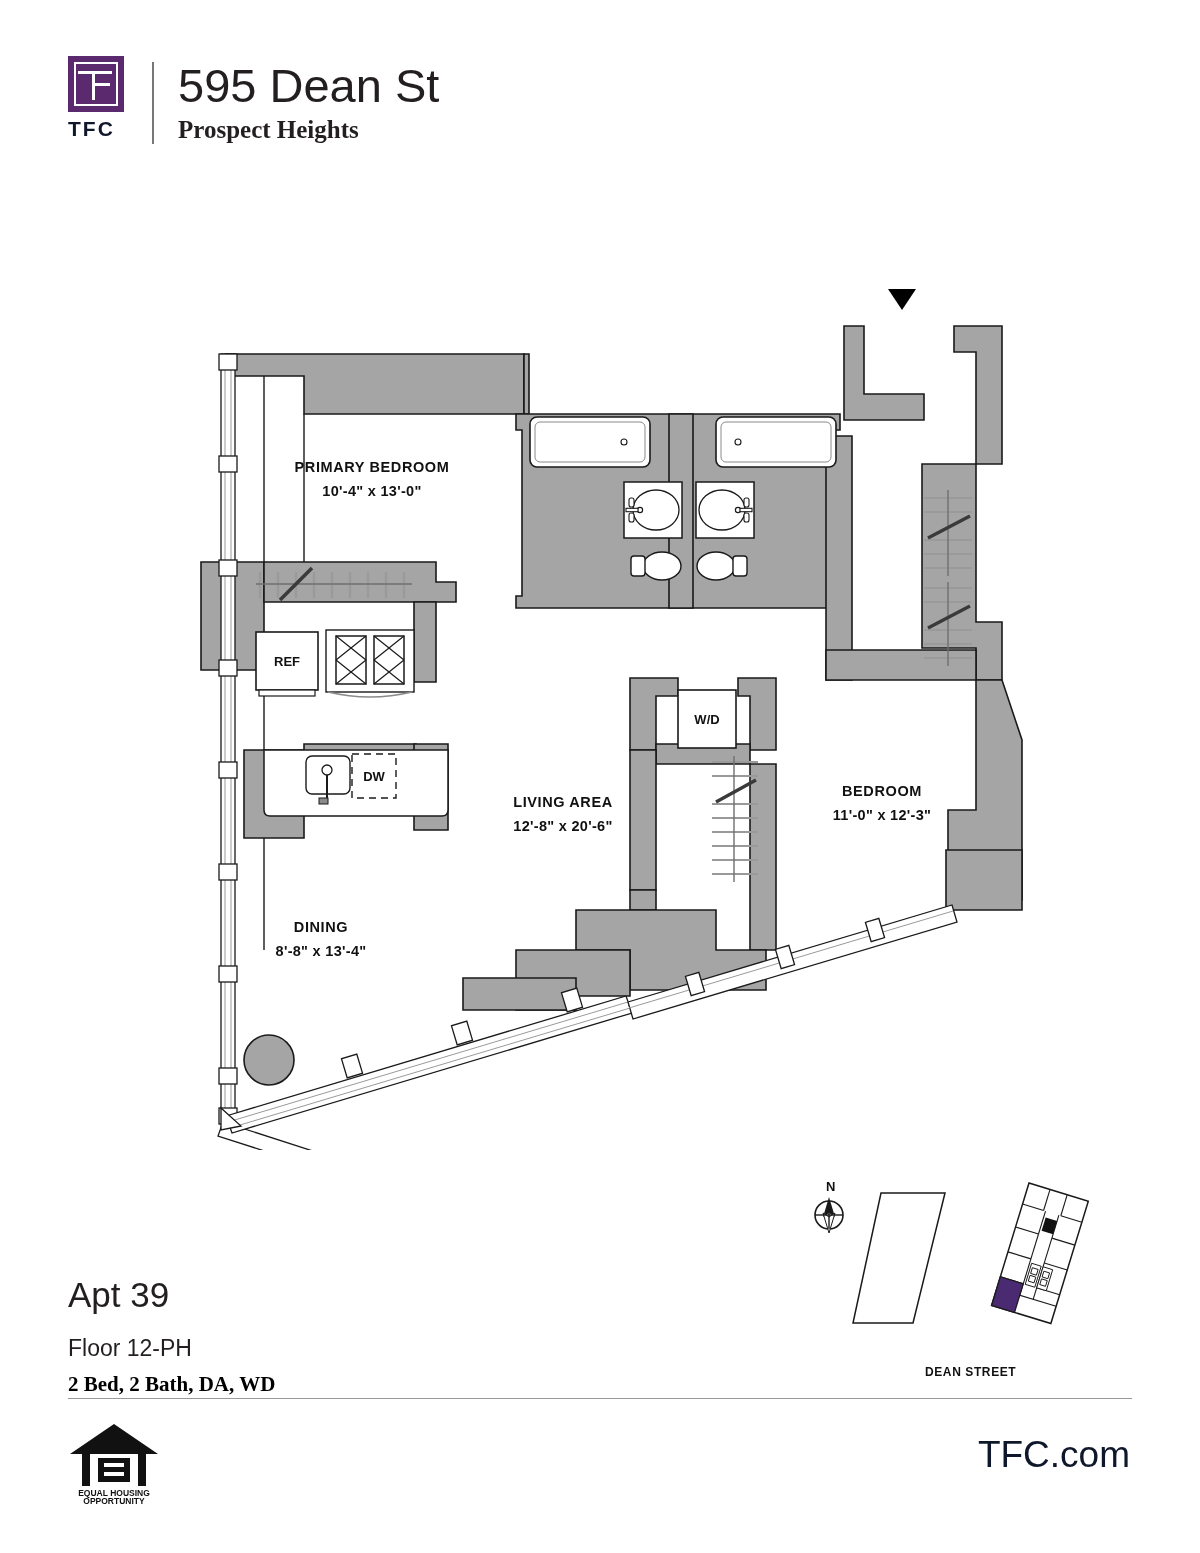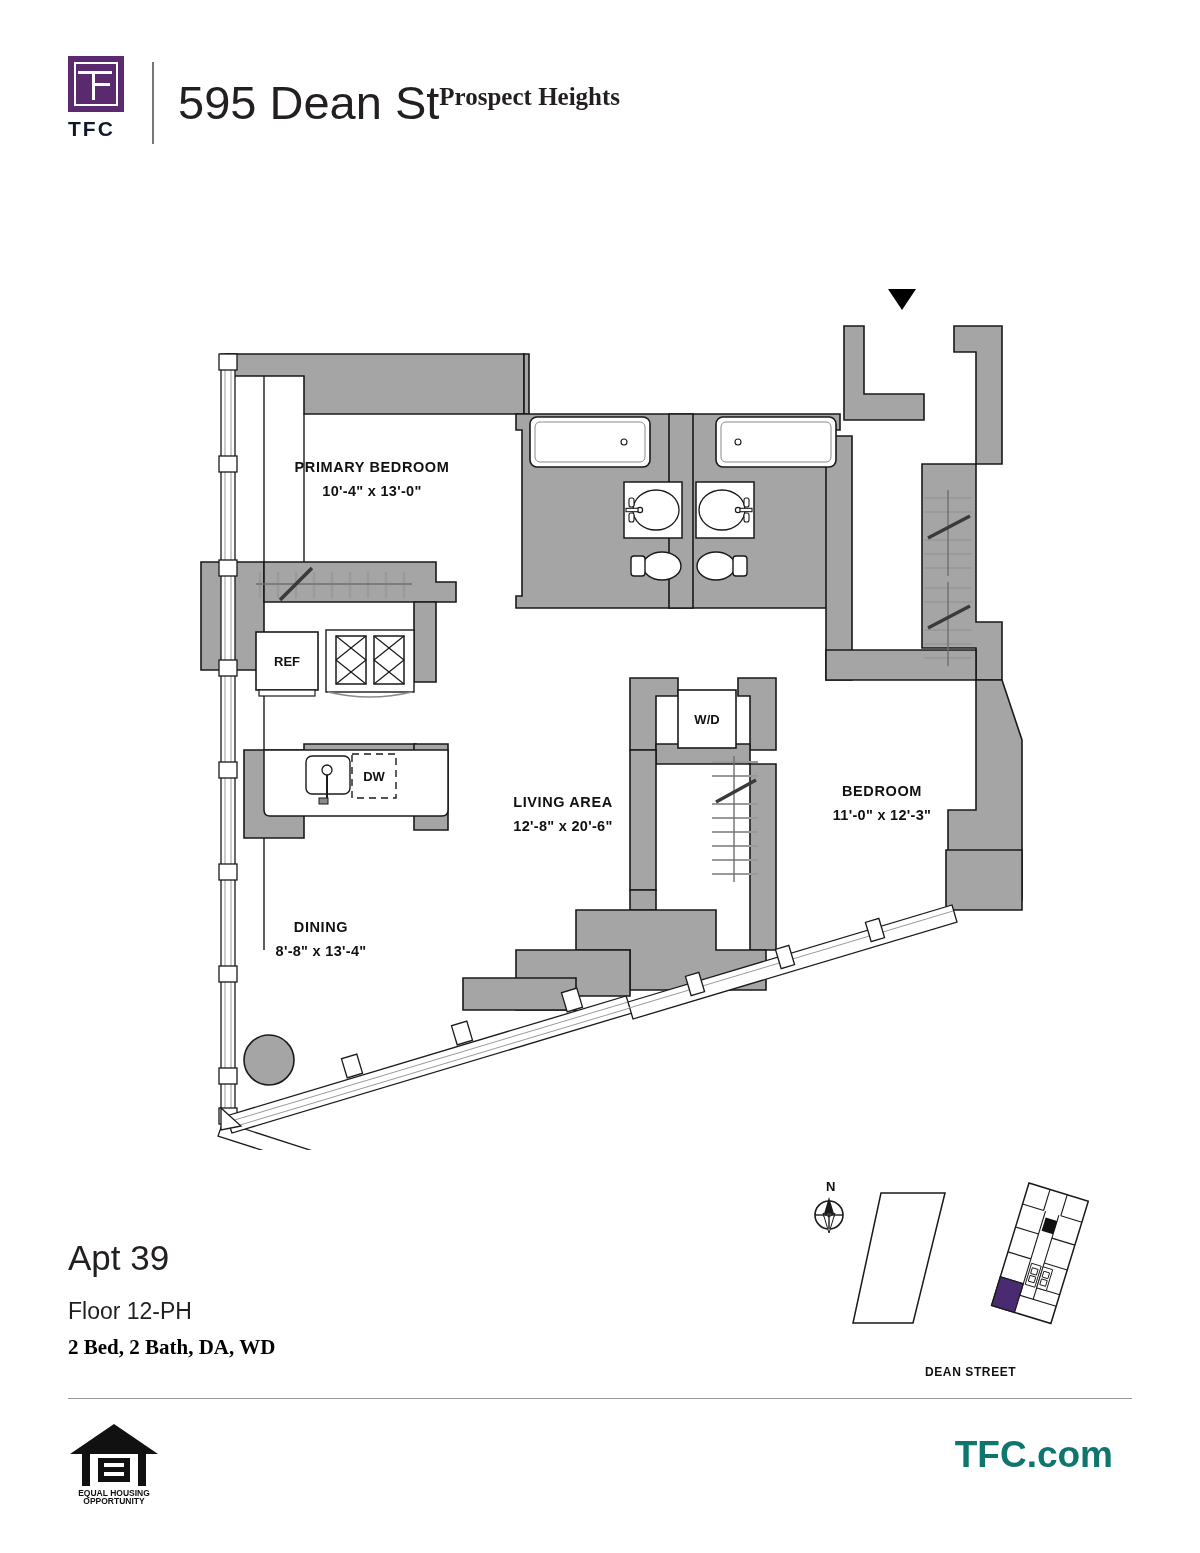--- a/index.html
+++ b/index.html
@@ -30,62 +30,62 @@
     content:"";position:absolute;left:16px;top:7px;width:3px;height:29px;background:#ffffff;
   }
   .logo-f{
     position:absolute;left:19px;top:19px;width:15px;height:3px;background:#ffffff;
   }
   .logo-tfc{
     font-size:21px;font-weight:bold;color:#0f172a;letter-spacing:2px;
     margin-top:6px;line-height:1;font-family:"Liberation Sans",sans-serif;
   }
   .logo-divider{width:2px;height:82px;background:#777;margin:0 24px 0 26px;}
-  .title-block{display:flex;flex-direction:row;justify-content:flex-end;}
+  .title-block{display:flex;flex-direction:column;justify-content:flex-end;}
   .bldg-title{
     font-size:47px;font-weight:300;letter-spacing:0px;line-height:1.05;color:#231f20;
     font-family:"Liberation Sans",sans-serif;
   }
   .bldg-sub{
     font-size:25px;font-weight:bold;line-height:1.2;margin-top:4px;color:#231f20;
     font-family:"Liberation Serif",serif;
   }
 
   
   .plan-wrap{position:absolute;left:16px;top:250px;width:1200px;height:900px;}
   svg.plan{display:block;}
   .rmlabel{font-family:"Liberation Sans",sans-serif;font-size:14.5px;font-weight:bold;fill:#111;letter-spacing:0.6px;}
   .rmdim{font-family:"Liberation Sans",sans-serif;font-size:14.5px;font-weight:bold;fill:#111;letter-spacing:0.3px;}
   .appl{font-family:"Liberation Sans",sans-serif;font-size:13px;font-weight:bold;fill:#111;}
 
   
   .unitinfo{position:absolute;left:68px;top:1238px;}
-  .apt{font-size:35px;font-weight:300;color:#231f20;line-height:1.12;font-family:"Liberation Sans",sans-serif;}
+  .apt{font-size:35px;font-weight:300;color:#231f20;line-height:1.12;font-family:"Liberation Sans",sans-serif;margin-top:37px;}
   .floor{font-size:23px;font-weight:300;color:#231f20;line-height:1.3;margin-top:20px;font-family:"Liberation Sans",sans-serif;}
   .beds{font-size:21px;font-weight:bold;color:#000000;margin-top:8px;font-family:"Liberation Serif",serif;}
 
   
   .keymap{position:absolute;left:795px;top:1175px;width:350px;height:210px;}
   .street{
     position:absolute;left:925px;top:1365px;
     font-size:12px;font-weight:bold;letter-spacing:0.6px;color:#111;
     font-family:"Liberation Sans",sans-serif;
   }
 
   
   .rule{position:absolute;left:68px;top:1398px;width:1064px;height:1px;background:#999;}
   .footer{position:absolute;left:68px;top:1420px;display:flex;align-items:flex-start;}
   .eho{width:92px;height:86px;margin-right:16px;flex:0 0 auto;}
   .disclaimer{
     font-size:14.5px;line-height:1.33;color:#231f20;margin-top:12px;
     font-family:"Liberation Sans",sans-serif;white-space:pre-line;
   }
   .tfccom{
-    position:absolute;right:87px;top:1434px;
-    font-size:37px;font-weight:700;color:#0f766e;letter-spacing:0px;
+    position:absolute;right:70px;top:1434px;
+    font-size:37px;font-weight:400;color:#0f172a;letter-spacing:0px;
     font-family:"Liberation Sans",sans-serif;
   }
 </style>
 </head>
 <body>
 
 <div class="page">
 
   <div class="header">
     <div class="logo-mark">

